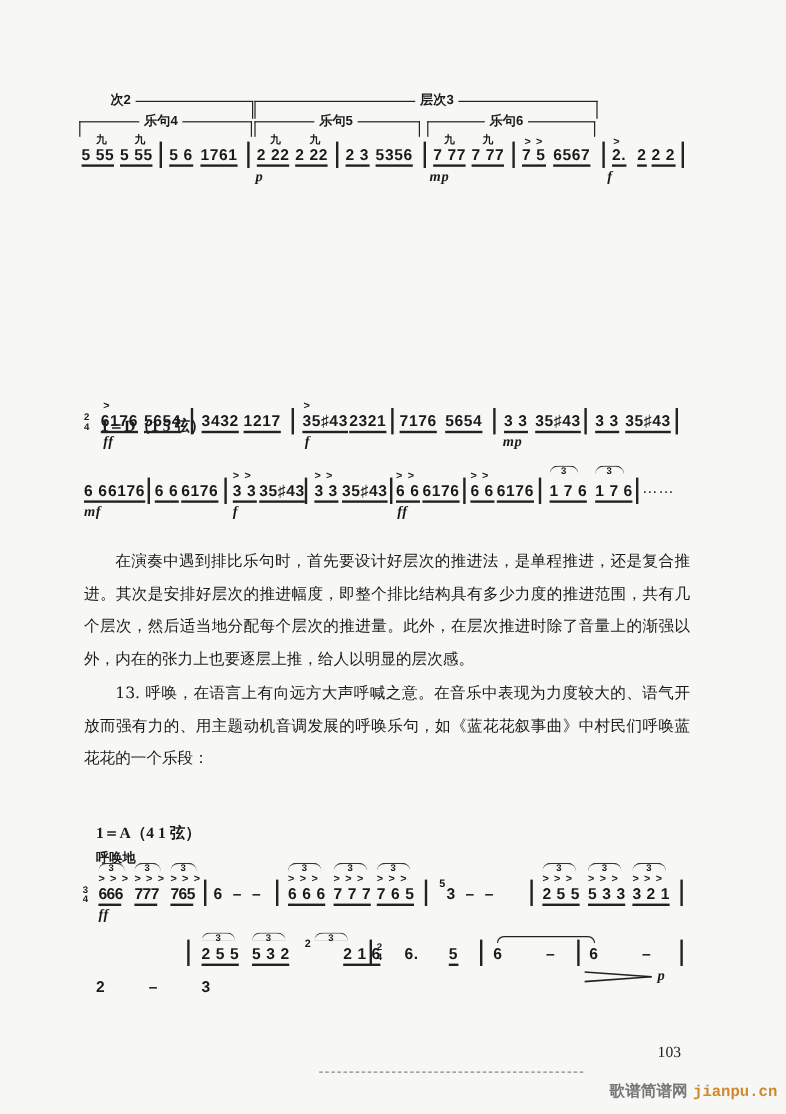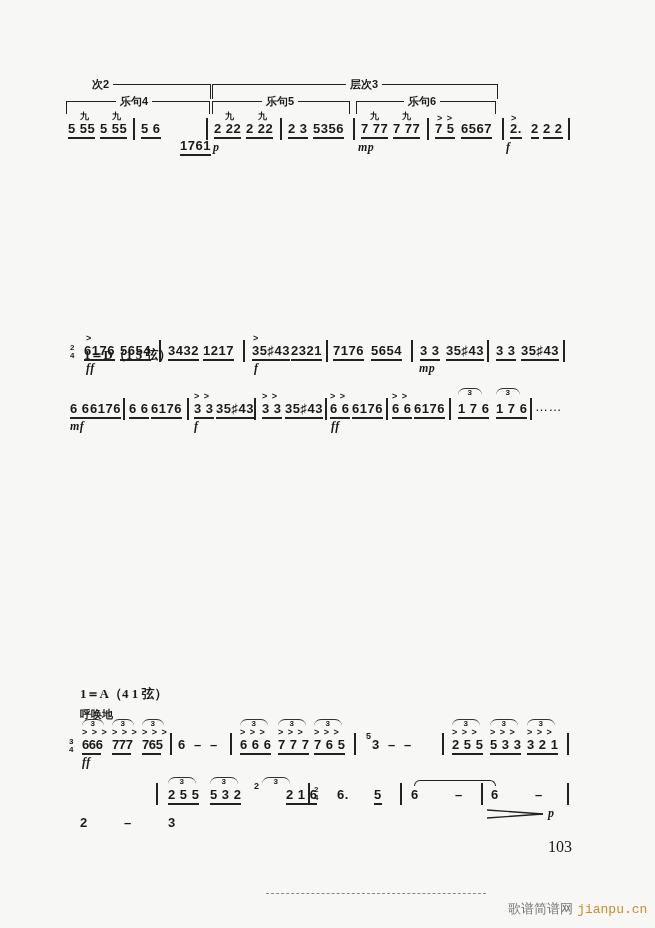--- a/index.html
+++ b/index.html
@@ -17,22 +17,22 @@
   .bracket.r { border-right: 1.5px solid #222; }
   .blabel { position: absolute; font-family: "Liberation Sans", sans-serif; font-size: 11px; font-weight: bold; background: #f7f7f5; padding: 0 4px; line-height: 12px; }
   .dyn { position: absolute; font-family: "Liberation Serif", serif; font-style: italic; font-weight: bold; font-size: 12px; }
   .accent { position: absolute; font-family: "Liberation Sans", sans-serif; font-size: 9px; font-weight: bold; letter-spacing: 1px; }
   .triplet { position: absolute; font-size: 8px; font-family: "Liberation Sans", sans-serif; border-top: 1px solid #333; border-radius: 10px 10px 0 0; text-align: center; line-height: 8px; height: 6px; }
   .para { position: absolute; left: 70px; width: 505px; font-size: 13px; line-height: 27px; font-family: "DejaVu Serif", serif; text-align: justify; }
   .para p { margin: 0; }
   .para .indent { text-indent: 2em; }
   .key { position: absolute; font-family: "Liberation Serif", serif; font-weight: bold; font-size: 13px; }
   .timesig { position: absolute; font-family: "Liberation Sans", sans-serif; font-weight: bold; font-size: 8px; line-height: 8px; text-align: center; }
-  .pagenum { position: absolute; font-family: "Liberation Serif", serif; font-size: 16px; }
-  .watermark { position: absolute; font-size: 13px; color: #777; font-family: "DejaVu Sans", sans-serif; }
+  .pagenum { position: absolute; font-family: "Liberation Serif", serif; font-size: 13px; margin-top: 31px; }
+  .watermark { position: absolute; font-size: 13px; color: #777; font-family: "DejaVu Sans", sans-serif; font-weight: bold; }
   .watermark .en { color: #d08a2c; font-family: "Liberation Mono", monospace; }
   .dash-line { position: absolute; border-top: 1px dashed #888; }
   .hairpin { position: absolute; }
 </style>
 </head>
 <body>
 
 <div>
 
   <div class="bracket r" style="left:100px;top:84px;width:110px;height:14px;"></div>
@@ -54,21 +54,21 @@
   <span class="accent" style="left:370px;top:110px;">九</span>
   <span class="accent" style="left:402px;top:110px;">九</span>
   <span class="accent" style="left:437px;top:113px;">&gt; &gt;</span>
   <span class="accent" style="left:511px;top:113px;">&gt;</span>
 
   <div class="notes">
     <span class="note-group" style="left:68px;top:122px;">5 55</span>
     <span class="note-group" style="left:100px;top:122px;">5 55</span>
     <div class="barline" style="left:133px;top:118px;height:22px;"></div>
     <span class="note-group" style="left:141px;top:122px;">5 6</span>
-    <span class="note-group" style="left:180px;top:122px;margin-top:17px;">1761</span>
+    <span class="note-group" style="left:167px;top:122px;">1761</span>
     <div class="barline" style="left:206px;top:118px;height:22px;"></div>
     <span class="note-group" style="left:214px;top:122px;">2 22</span>
     <span class="note-group" style="left:246px;top:122px;">2 22</span>
     <span class="dyn" style="left:213px;top:140px;">p</span>
     <div class="barline" style="left:280px;top:118px;height:22px;"></div>
     <span class="note-group" style="left:288px;top:122px;">2 3</span>
     <span class="note-group" style="left:313px;top:122px;text-align:center;">5356</span>
     <div class="barline" style="left:353px;top:118px;height:22px;"></div>
     <span class="note-group" style="left:361px;top:122px;">7 77</span>
     <span class="note-group" style="left:393px;top:122px;">7 77</span>
@@ -147,20 +147,22 @@
     <span class="triplet" style="left:458px;top:388px;width:24px;">3</span>
     <span class="note-group" style="left:458px;top:402px;">1 7 6</span>
     <span class="triplet" style="left:496px;top:388px;width:24px;">3</span>
     <span class="note-group" style="left:496px;top:402px;">1 7 6</span>
     <div class="barline" style="left:530px;top:398px;height:22px;"></div>
     <span class="note-plain" style="left:535px;top:400px;font-weight:normal;">……</span>
   </div>
 </div>
 
 <div class="para" style="top:455px;">
+  <p class="indent">在演奏中遇到排比乐句时，首先要设计好层次的推进法，是单程推进，还是复合推进。其次是安排好层次的推进幅度，即整个排比结构具有多少力度的推进范围，共有几个层次，然后适当地分配每个层次的推进量。此外，在层次推进时除了音量上的渐强以外，内在的张力上也要逐层上推，给人以明显的层次感。</p>
+  <p class="indent" style="margin-top:2px;">13. 呼唤，在语言上有向远方大声呼喊之意。在音乐中表现为力度较大的、语气开放而强有力的、用主题动机音调发展的呼唤乐句，如《蓝花花叙事曲》中村民们呼唤蓝花花的一个乐段：</p>
 </div>
 
 <div>
   <span class="key" style="left:80px;top:685px;">1＝A（4 1 弦）</span>
   <span class="key" style="left:80px;top:707px;font-size:11px;font-family:'DejaVu Sans',sans-serif;">呼唤地</span>
   <div class="timesig" style="left:69px;top:738px;">
     <div>3</div>
     <div>4</div>
   </div>
   <div class="notes">

